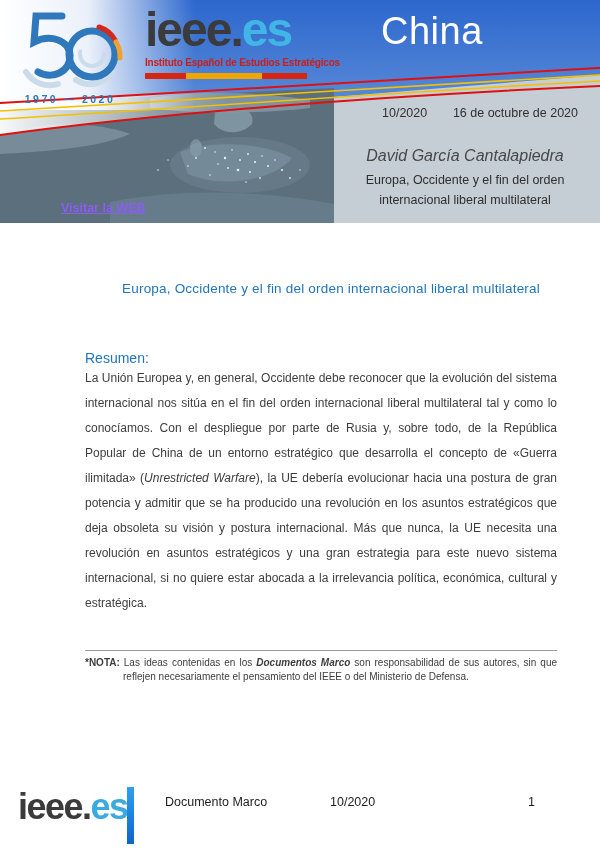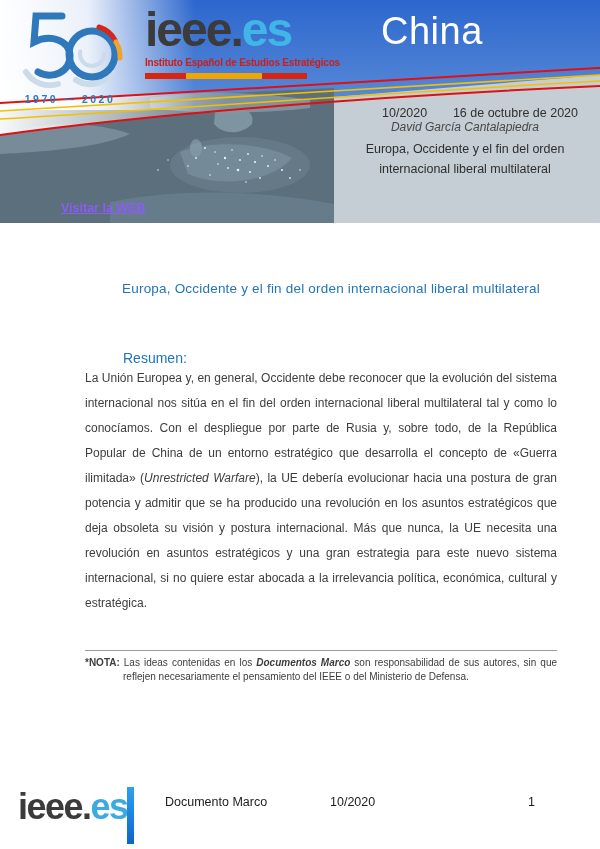--- a/index.html
+++ b/index.html
@@ -25,28 +25,28 @@
   .doc-type { position:absolute; left:371px; top:8px; color:#ffffff; }
   .doc-type .l1 { font-size:17px; font-weight:600; letter-spacing:0.3px; }
   .doc-type .l2 { font-size:38px; font-weight:500; margin-top:2px; margin-left:10px; letter-spacing:0.5px; }
 
   .hlink { position:absolute; top:201px; font-size:12.5px; font-weight:bold; color:#8b5cf6; text-decoration:underline; white-space:nowrap; cursor:pointer;margin-left:48px; }
   .hlink.web { left:13px; }
   .hlink.boletin { left:177px; }
 
   .panel-text { position:absolute; left:336px; top:100px; width:258px; color:#303030; }
   .issue-row { display:flex; justify-content:space-between; padding:6px 16px 0 46px; font-size:12.5px; }
-  .author { text-align:center; font-size:12px; font-style:italic; color:#474747; }
+  .author { margin-top:27px; text-align:center; font-size:16px; font-style:italic; color:#474747; }
   .panel-title { margin-top:5px; text-align:center; font-size:12.5px; line-height:1.6; padding:0 12px; color:#2e2e2e; }
 
   
   main { padding:0 23px 0 85px; }
   .main-title { margin-top:58px; text-align:center; color:#1f74bc; font-size:13.5px; font-weight:500; letter-spacing:0.2px; }
   .section-heading { color:#1f74bc; font-size:14px; font-weight:500; }
-  .h-resumen { margin-top:54px;margin-left:38px; }
+  .h-resumen { margin-top:54px; }
   .h-palabras { margin-top:30px; }
   .body-par { margin-right:20px; font-size:12px; line-height:25px; text-align:justify; color:#3d3d3d; }
   .body-par i { font-style:italic; }
 
   .note { margin-top:34px; margin-right:20px; border-top:1px solid #9a9a9a; padding-top:5px;
           font-size:10px; line-height:13.5px; text-align:justify; color:#3d3d3d;
           padding-left:38px; text-indent:-38px; }
   .note .note-label { font-weight:bold; margin-right:4px; }
   .note .note-emph { font-weight:bold; font-style:italic; }
 

